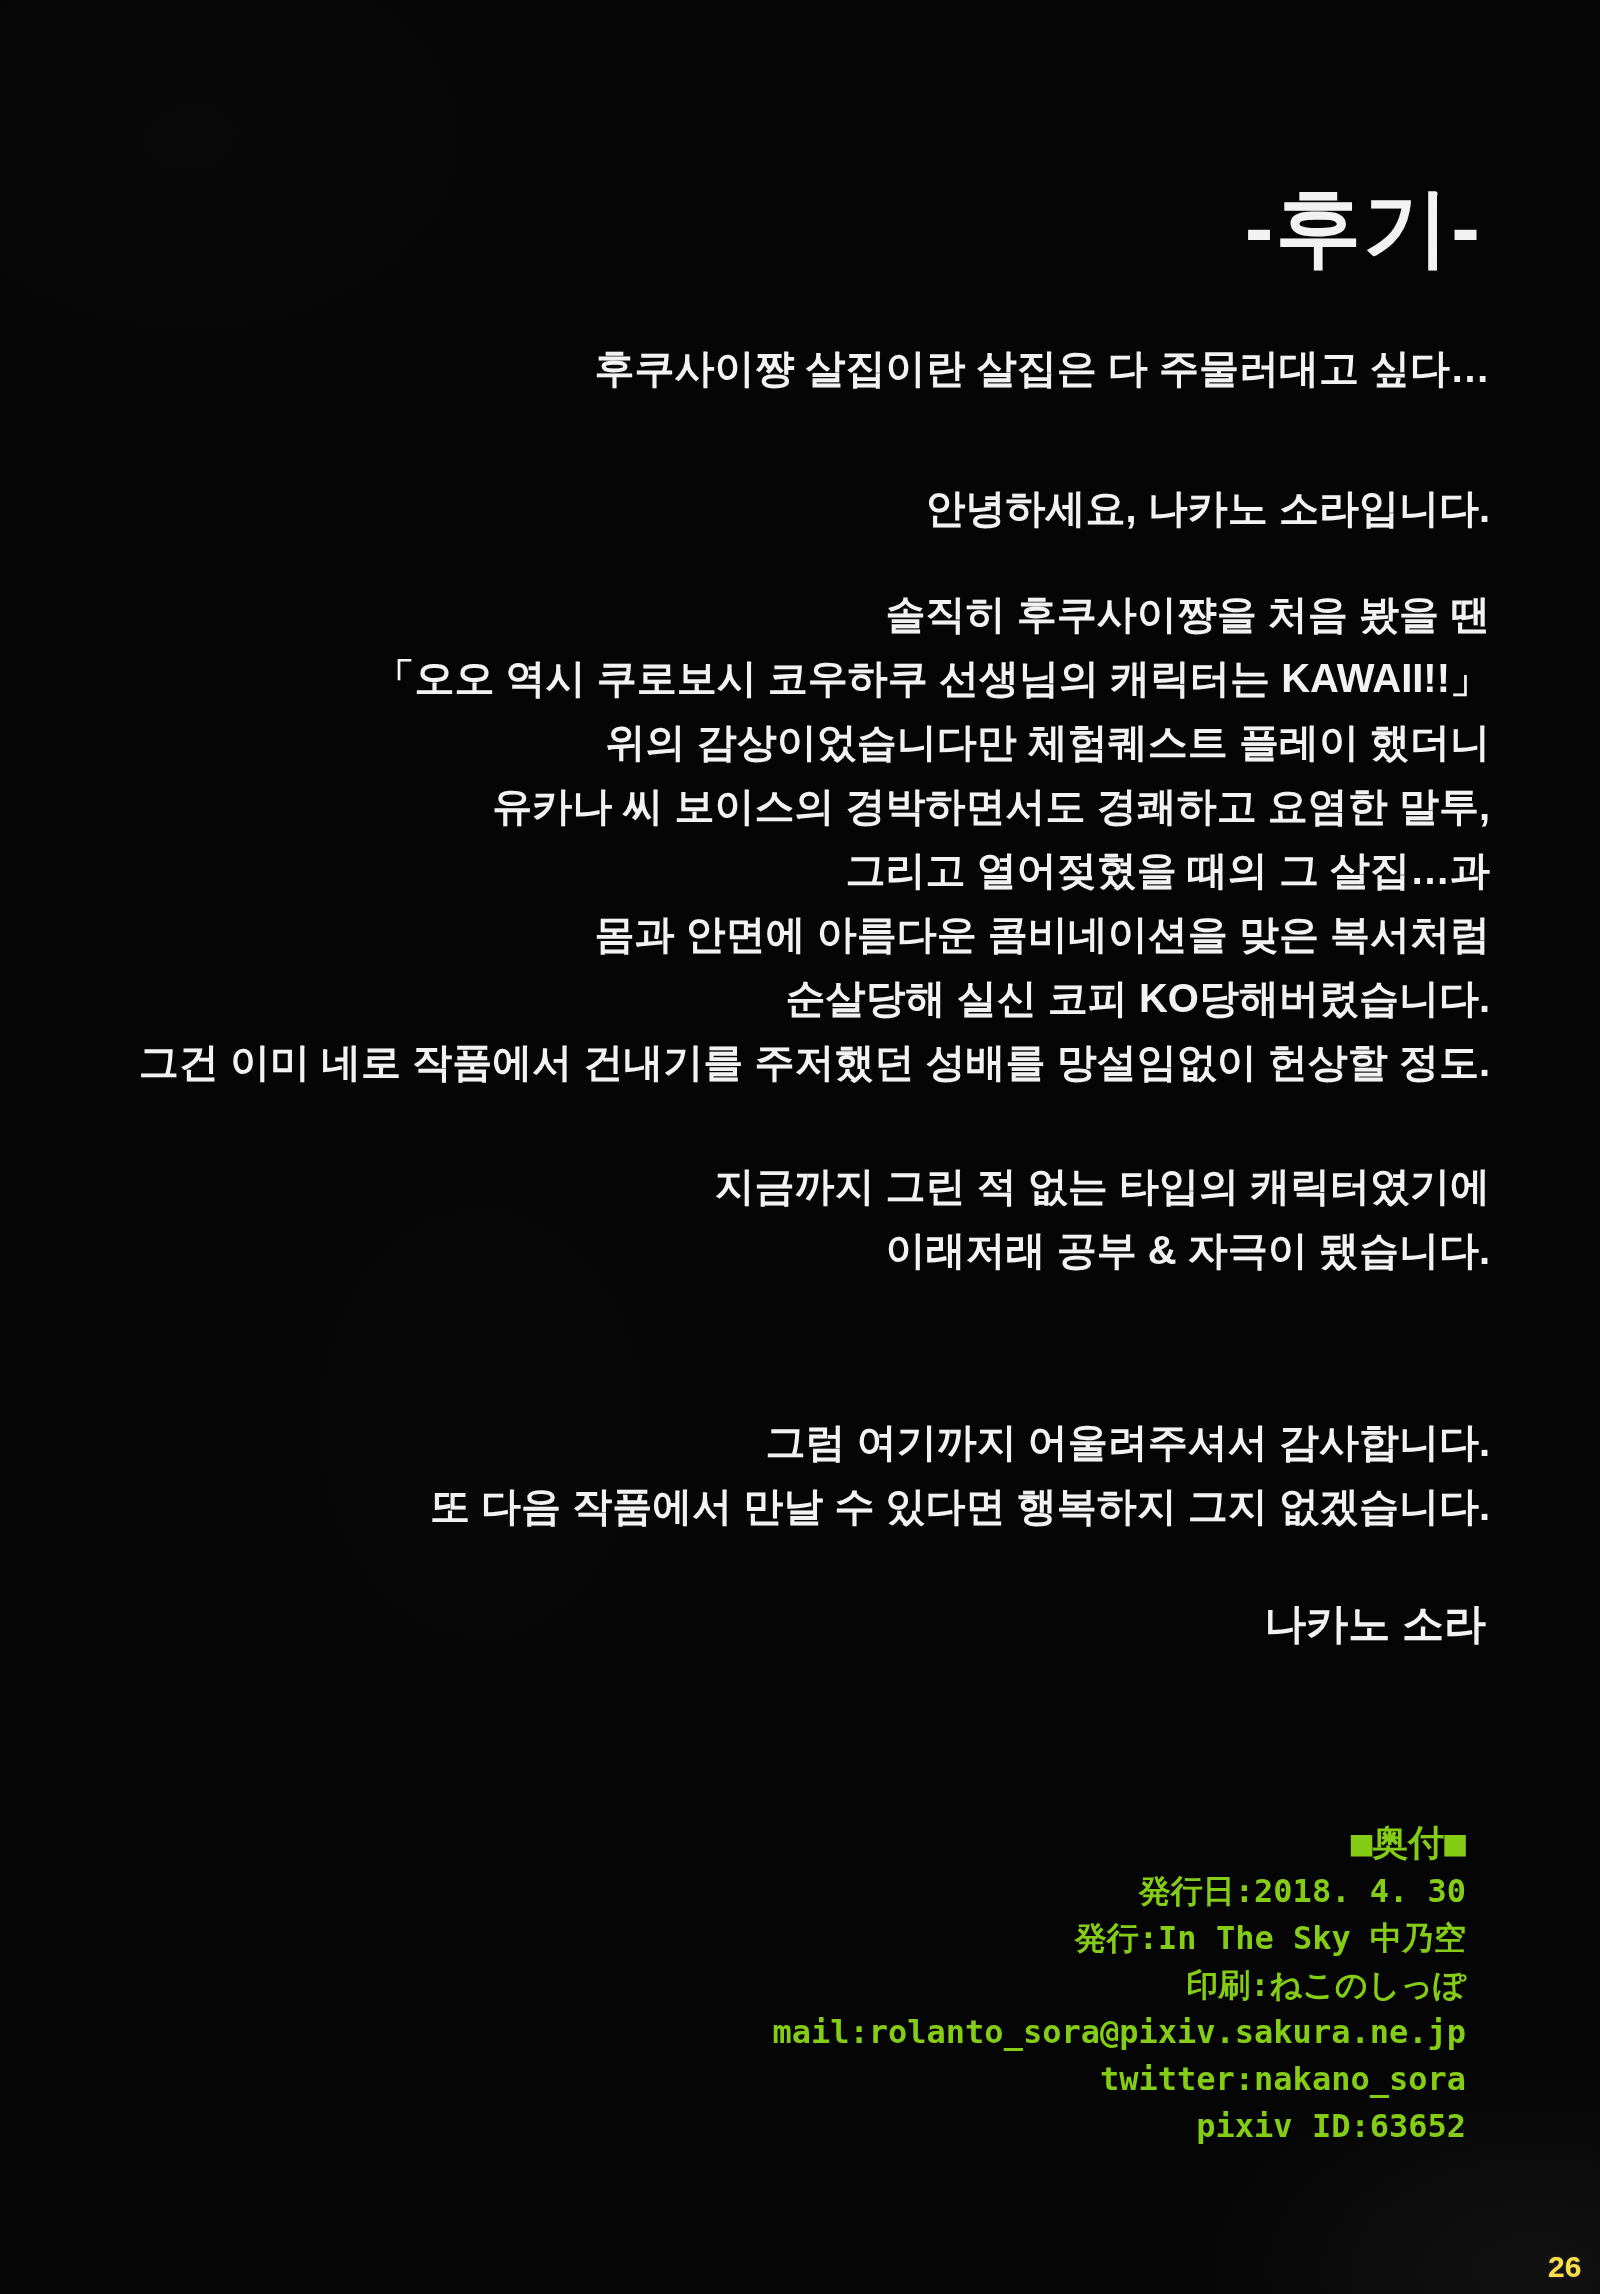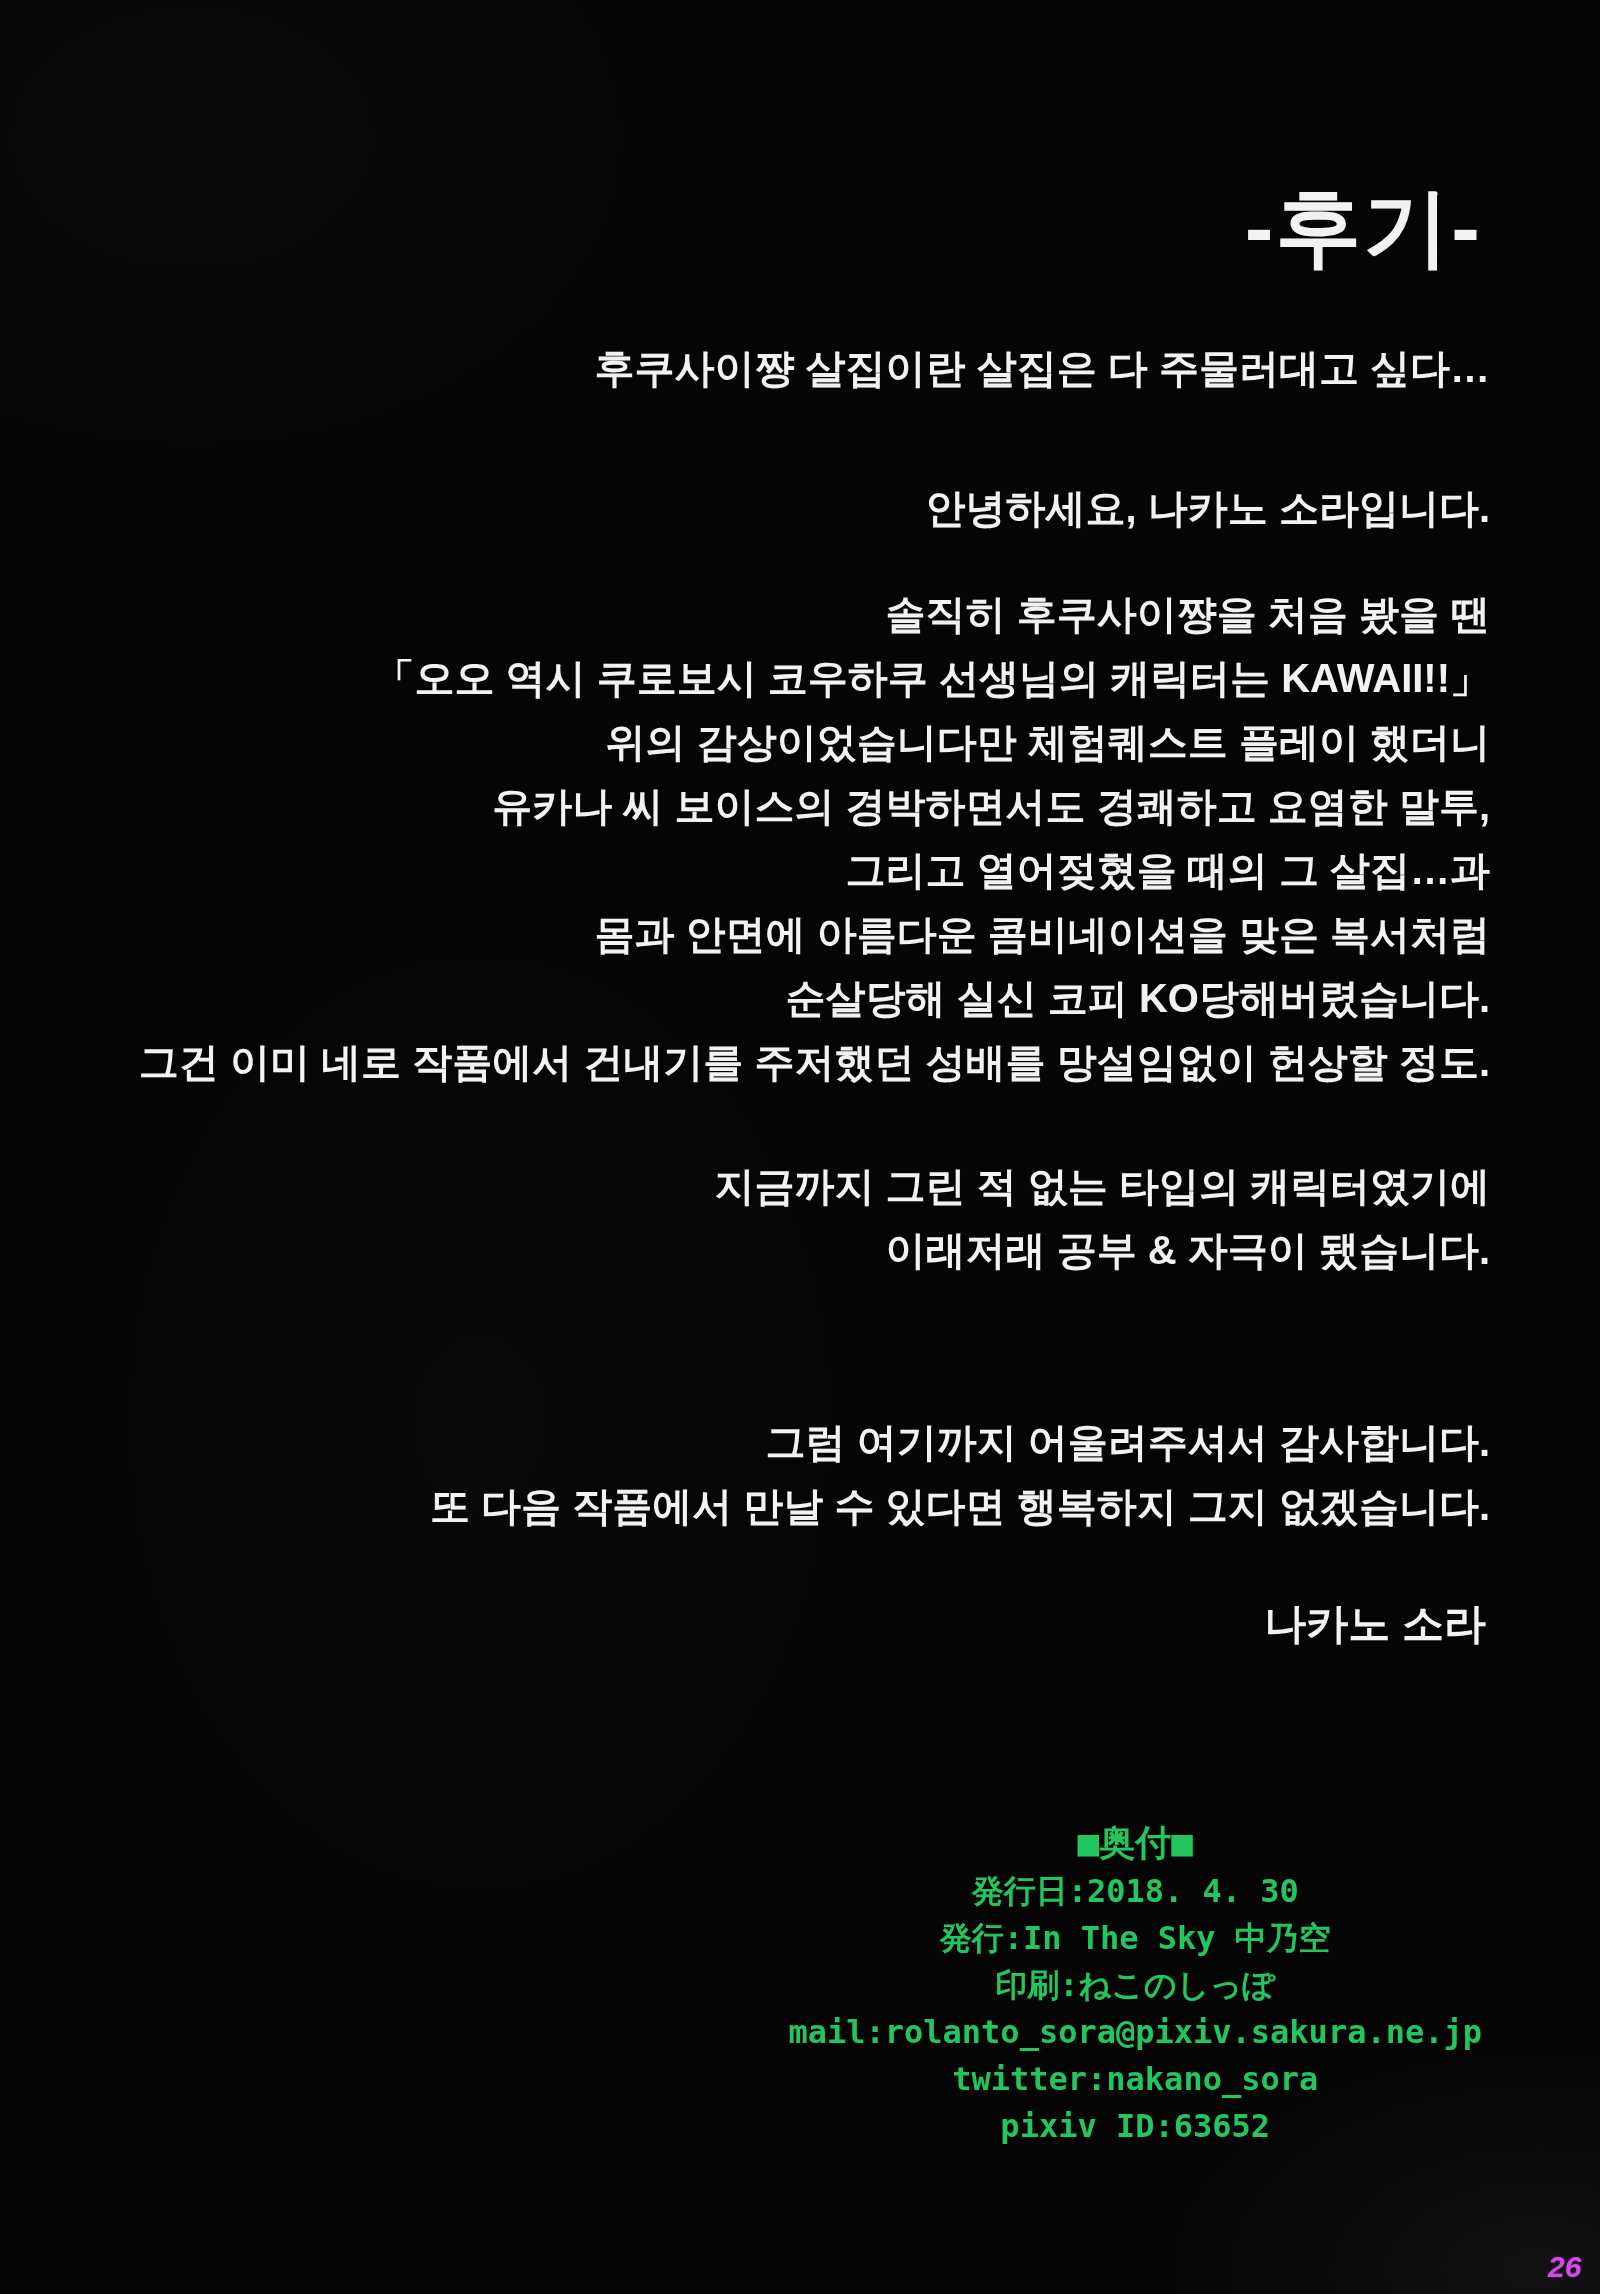--- a/index.html
+++ b/index.html
@@ -46,43 +46,42 @@
   .signature{
     position:absolute;
     top:1596px; right:114px;
     font-size:42px;
     font-weight:700;
     white-space:nowrap;
     margin-left:8px;
   }
   .colophon{
     position:absolute;
-    top:1818px; right:118px;
-    text-align:center;
+    top:1818px; right:134px;
+    text-align:right;
     font-family:"DejaVu Sans Mono",monospace;
     font-weight:700;
     font-size:32px;
     line-height:47px;
-    color:#22c55e;
+    color:#84cc16;
     white-space:nowrap;
   }
   .colophon .heading{
     display:block;
     font-size:36px;
     line-height:50px;
   }
   .colophon .line{display:block;}
   .page-number{
     position:absolute;
     top:2250px; left:1548px;
     font-size:30px;
     font-weight:700;
-    color:#d946ef;
+    color:#fde047;
     text-shadow:0 0 3px #3a3a3a, 0 0 1px #2a2a2a;
-    font-style:italic;
   }
 </style>
 </head>
 <body>
 
 <div class="scan-noise"></div>
 
 <h1 class="page-title">-후기-</h1>
 
 <div class="afterword-par" id="par-0">

